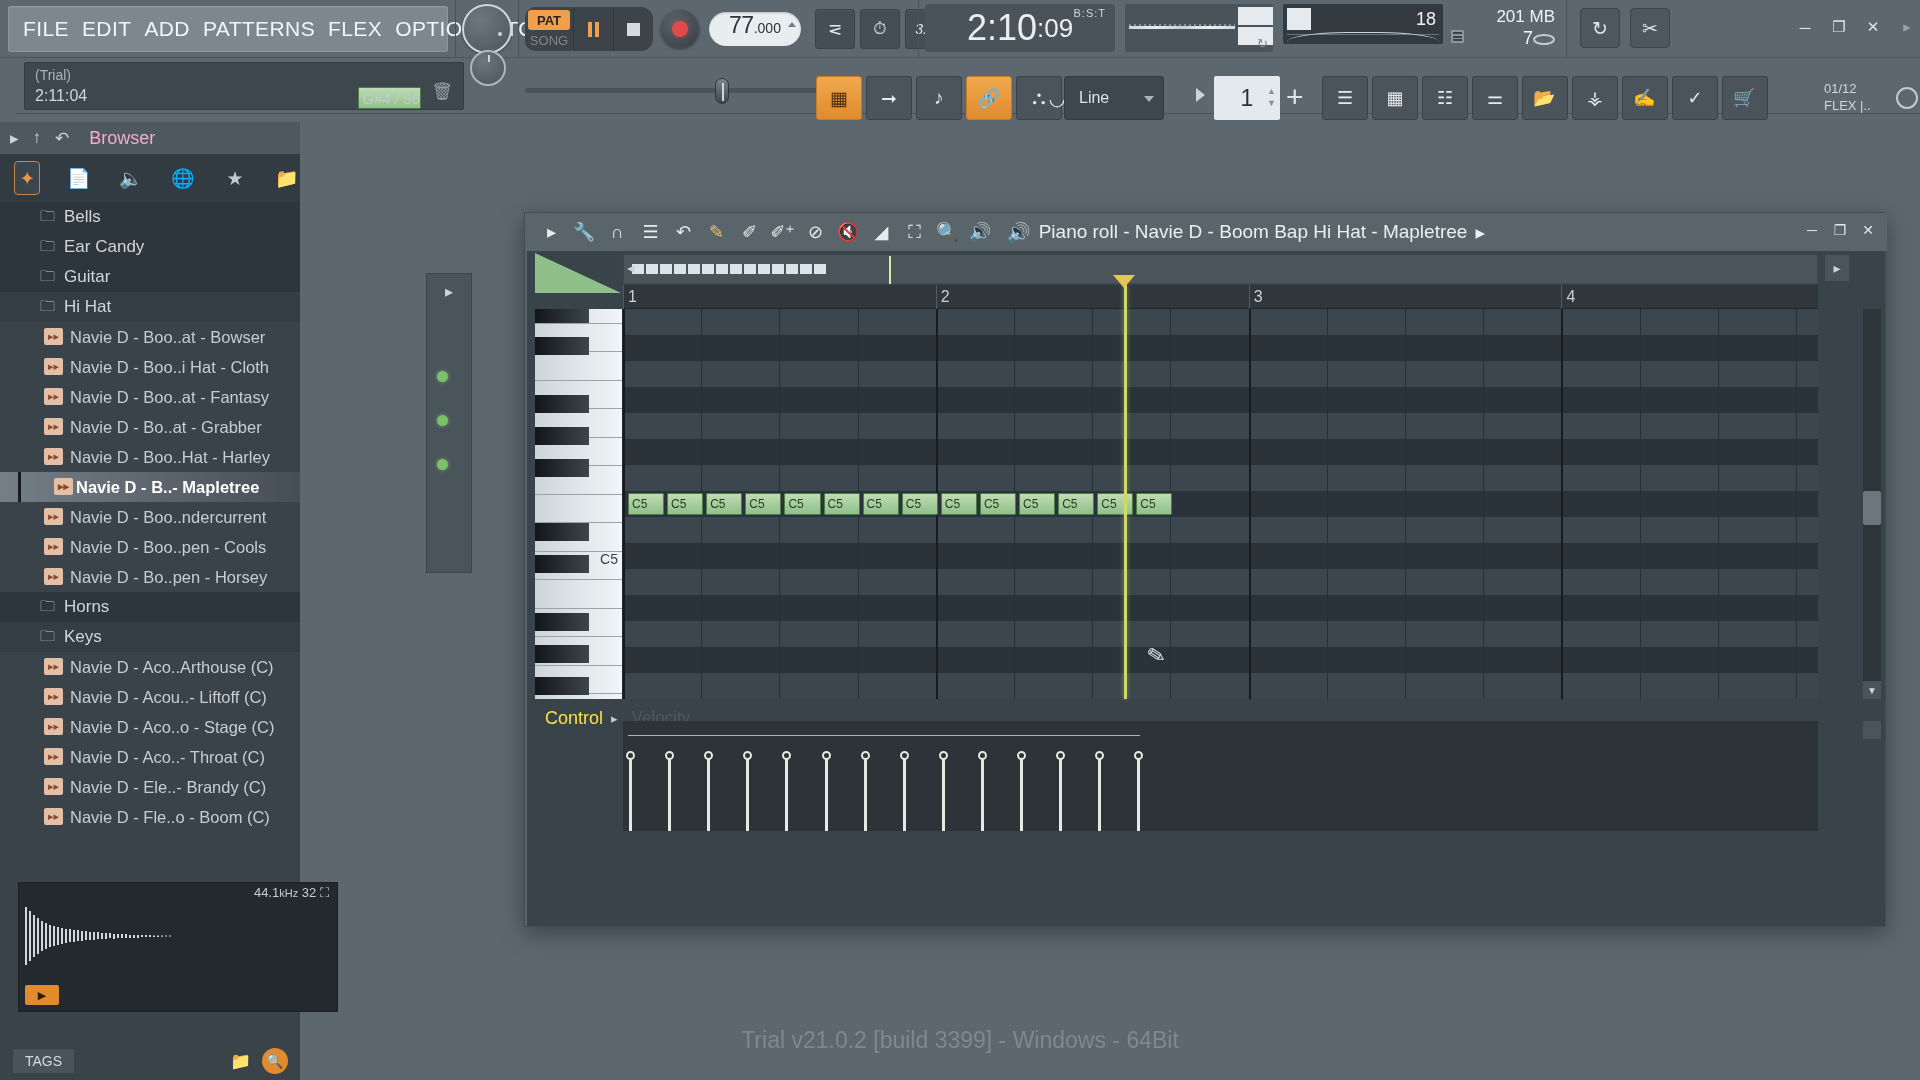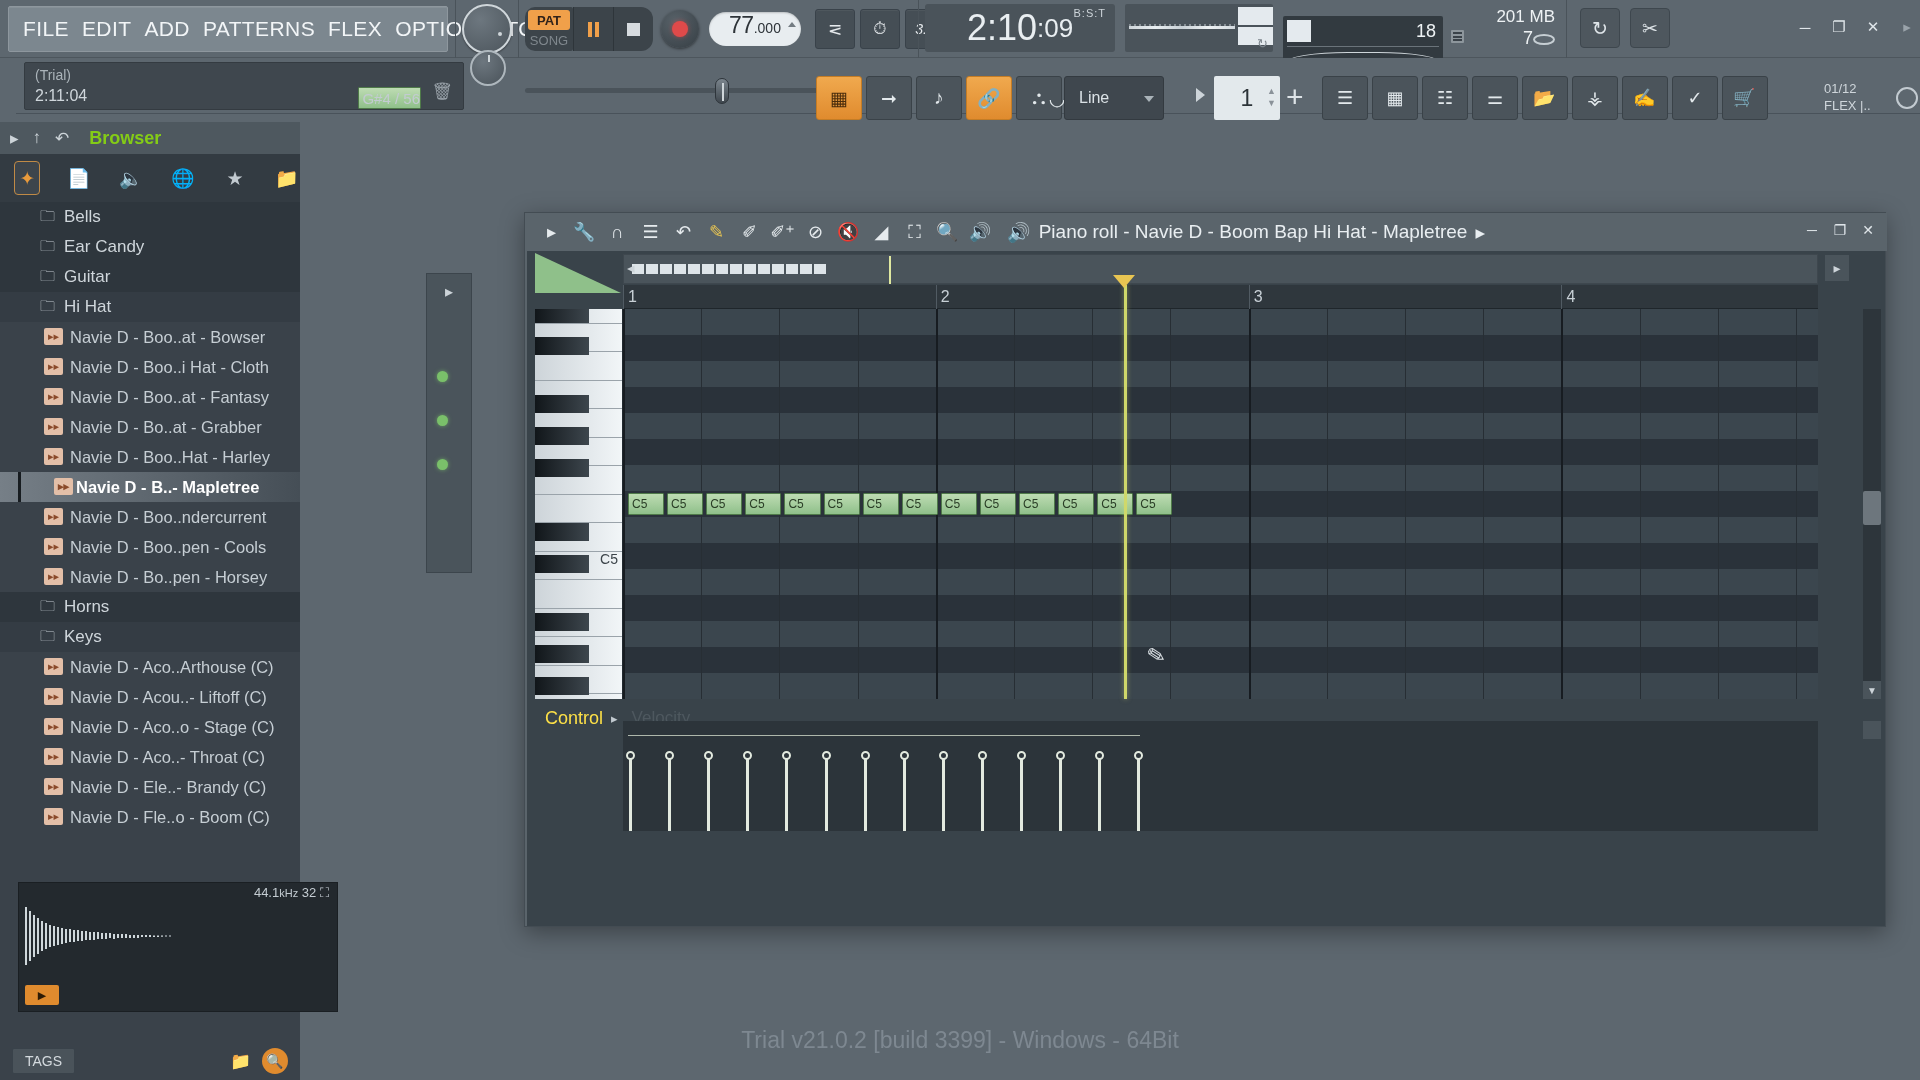--- a/index.html
+++ b/index.html
@@ -73,21 +73,21 @@
   .scopebox{ position:absolute; left:1125px; top:4px; width:148px; height:48px; background:#4a535a;
              border-radius:2px; overflow:hidden; }
   .scopewave{ position:absolute; left:4px; top:22px; width:106px; height:3px;
               background:linear-gradient(90deg,#cfd6da,#e8eef1,#c8d0d5,#eef2f4,#d2d9de); }
   .scopewave:before{content:"";position:absolute;left:0;top:-2px;width:100%;height:2px;
               background:repeating-linear-gradient(90deg,#aeb7bd 0 2px,transparent 2px 5px);opacity:.6;}
   .scopeblocks{ position:absolute; left:113px; top:3px; }
   .scopeblocks i{ display:block; width:36px; height:18px; background:#e4eaee; margin-bottom:2px;}
   .scoperefresh{ position:absolute; right:5px; bottom:1px; font-size:13px; color:#7d868d;}
 
-  .meterbox{ position:absolute; left:1283px; top:16px; width:160px; height:48px; background:#323a40;
+  .meterbox{ position:absolute; left:1283px; top:4px; width:160px; height:40px; background:#323a40;
              border-radius:2px; overflow:hidden;}
   .meterbox .sq{ position:absolute; left:4px; top:4px; width:24px; height:22px; background:#e4eaee;}
   .meterbox .num{ position:absolute; right:7px; top:5px; font-size:18px; color:#eef2f4;}
   .meterbox .line{ position:absolute; left:4px; top:30px; right:4px; height:1px; background:#6a737a;}
   .meterbox .curve{ position:absolute; left:4px; bottom:2px; right:4px; height:10px;
                     border-top:1px solid #cfd6da; border-radius:40% 40% 0 0 / 100% 100% 0 0;}
 
   .membox{ position:absolute; left:1447px; top:4px; width:112px; height:48px; }
   .membox .mb{ position:absolute; right:4px; top:3px; font-size:17px; color:#eef2f4;margin-left:23px;}
   .membox .n7{ position:absolute; right:26px; top:24px; font-size:18px; color:#eef2f4;}
@@ -104,21 +104,21 @@
   .wbtn{ position:absolute; top:14px; width:26px; height:26px; display:flex;align-items:center;
          justify-content:center; color:#e0e6ea; font-size:15px;}
 
   
   .row2{ position:absolute; left:16px; top:58px; width:1920px; height:56px; background:#5d676f;
          border-bottom:1px solid #49525a;}
   .hintbox{ position:absolute; left:8px; top:4px; width:440px; height:48px; background:#3f474e;
             border:1px solid #343b41; border-radius:2px;}
   .hintbox .trial{ position:absolute; left:10px; top:4px; font-size:14px; color:#aab3b9;}
   .hintbox .time{ position:absolute; left:10px; top:24px; font-size:16px; color:#cfd6db;}
-  .hintbox .note{ position:absolute; right:42px; top:24px; font-size:15px; color:#c3cbd1;}
+  .hintbox .note{ position:absolute; right:42px; top:24px; font-size:15px; color:#c3cbd1;font-style:italic;}
   .hintbox .trash{ position:absolute; right:10px; top:18px; font-size:17px; color:#9aa3aa;}
 
   .smallknob{ position:absolute; left:470px; top:50px; width:36px;height:36px;border-radius:50%;
               background:radial-gradient(circle at 35% 30%, #6d777f, #4a535a); border:2px solid #aeb7bd;}
   .smallknob:after{content:"";position:absolute;left:16px;top:3px;width:2px;height:7px;background:#cfd6da;}
 
   .slider{ position:absolute; left:525px; top:88px; width:320px; height:5px; background:#4a535a;
            border-radius:3px; }
   .sliderknob{ position:absolute; left:715px; top:78px; width:14px; height:26px; border-radius:7px;
                background:linear-gradient(180deg,#7b858d,#3e464d); border:1px solid #2e353b;}
@@ -145,21 +145,21 @@
           border-radius:3px; display:flex;align-items:center;justify-content:center; color:#e3e9ec; font-size:18px;}
   .flexbox{ position:absolute; left:1824px; top:76px; width:66px; height:44px; color:#cfd6db; font-size:13px;
             line-height:17px; padding-top:4px;}
   .globe{ position:absolute; left:1896px; top:87px; width:22px;height:22px; border-radius:50%;
           border:2px solid #c3cbd1;}
 
   
   .browser{ position:absolute; left:0; top:122px; width:300px; height:958px; background:#3a424a; }
   .bhead{ position:absolute; left:0; top:0; width:300px; height:32px; background:#4e585f;
           display:flex; align-items:center; gap:14px; padding-left:10px; font-size:17px; color:#cdd4d9;}
-  .bhead .title{ font-size:18px; color:#84cc16; margin-left:6px;font-weight:bold;}
+  .bhead .title{ font-size:18px; color:#f9a8d4; margin-left:6px;}
   .btools{ position:absolute; left:0; top:32px; width:300px; height:48px; background:#333b42;
            display:flex; align-items:center; gap:26px; padding-left:14px;}
   .btool{ width:34px;height:34px; display:flex;align-items:center;justify-content:center;
           color:#c2cad0; font-size:19px; border-radius:4px;}
   .btool.sel{ border:1px solid #c08a46; background:#3d454c; color:#e89a3c;}
 
   .tree{ position:absolute; left:0; top:80px; width:300px; height:680px; overflow:hidden; }
   .tnode{ height:30px; display:flex; align-items:center; font-size:17px; color:#cfd6db;
           padding-left:40px; position:relative; white-space:nowrap;}
   .tnode.folder{ background:#2e363d; }

